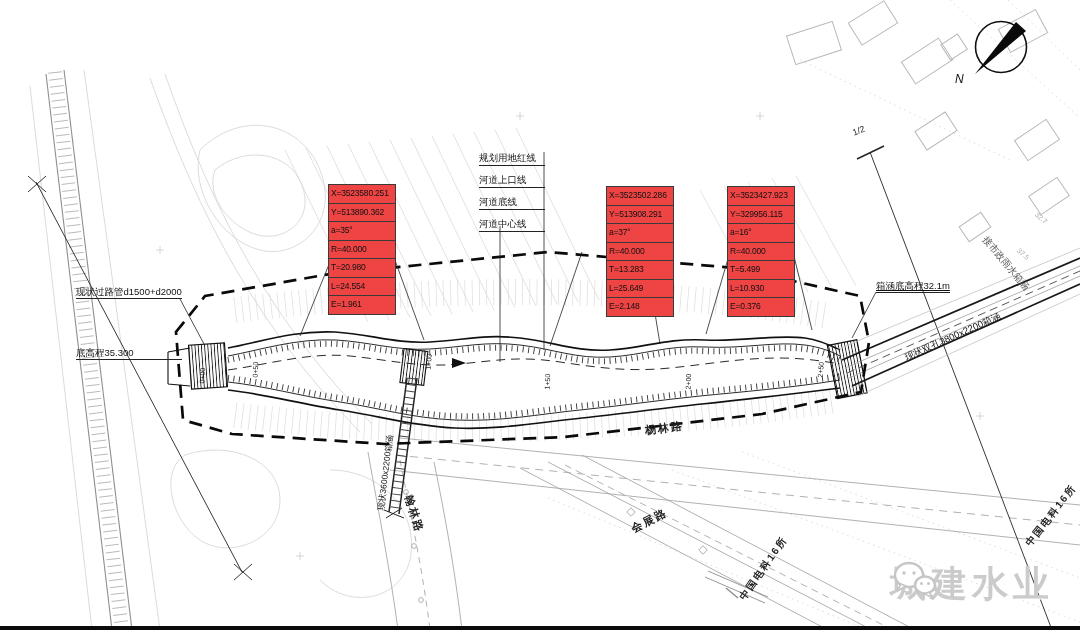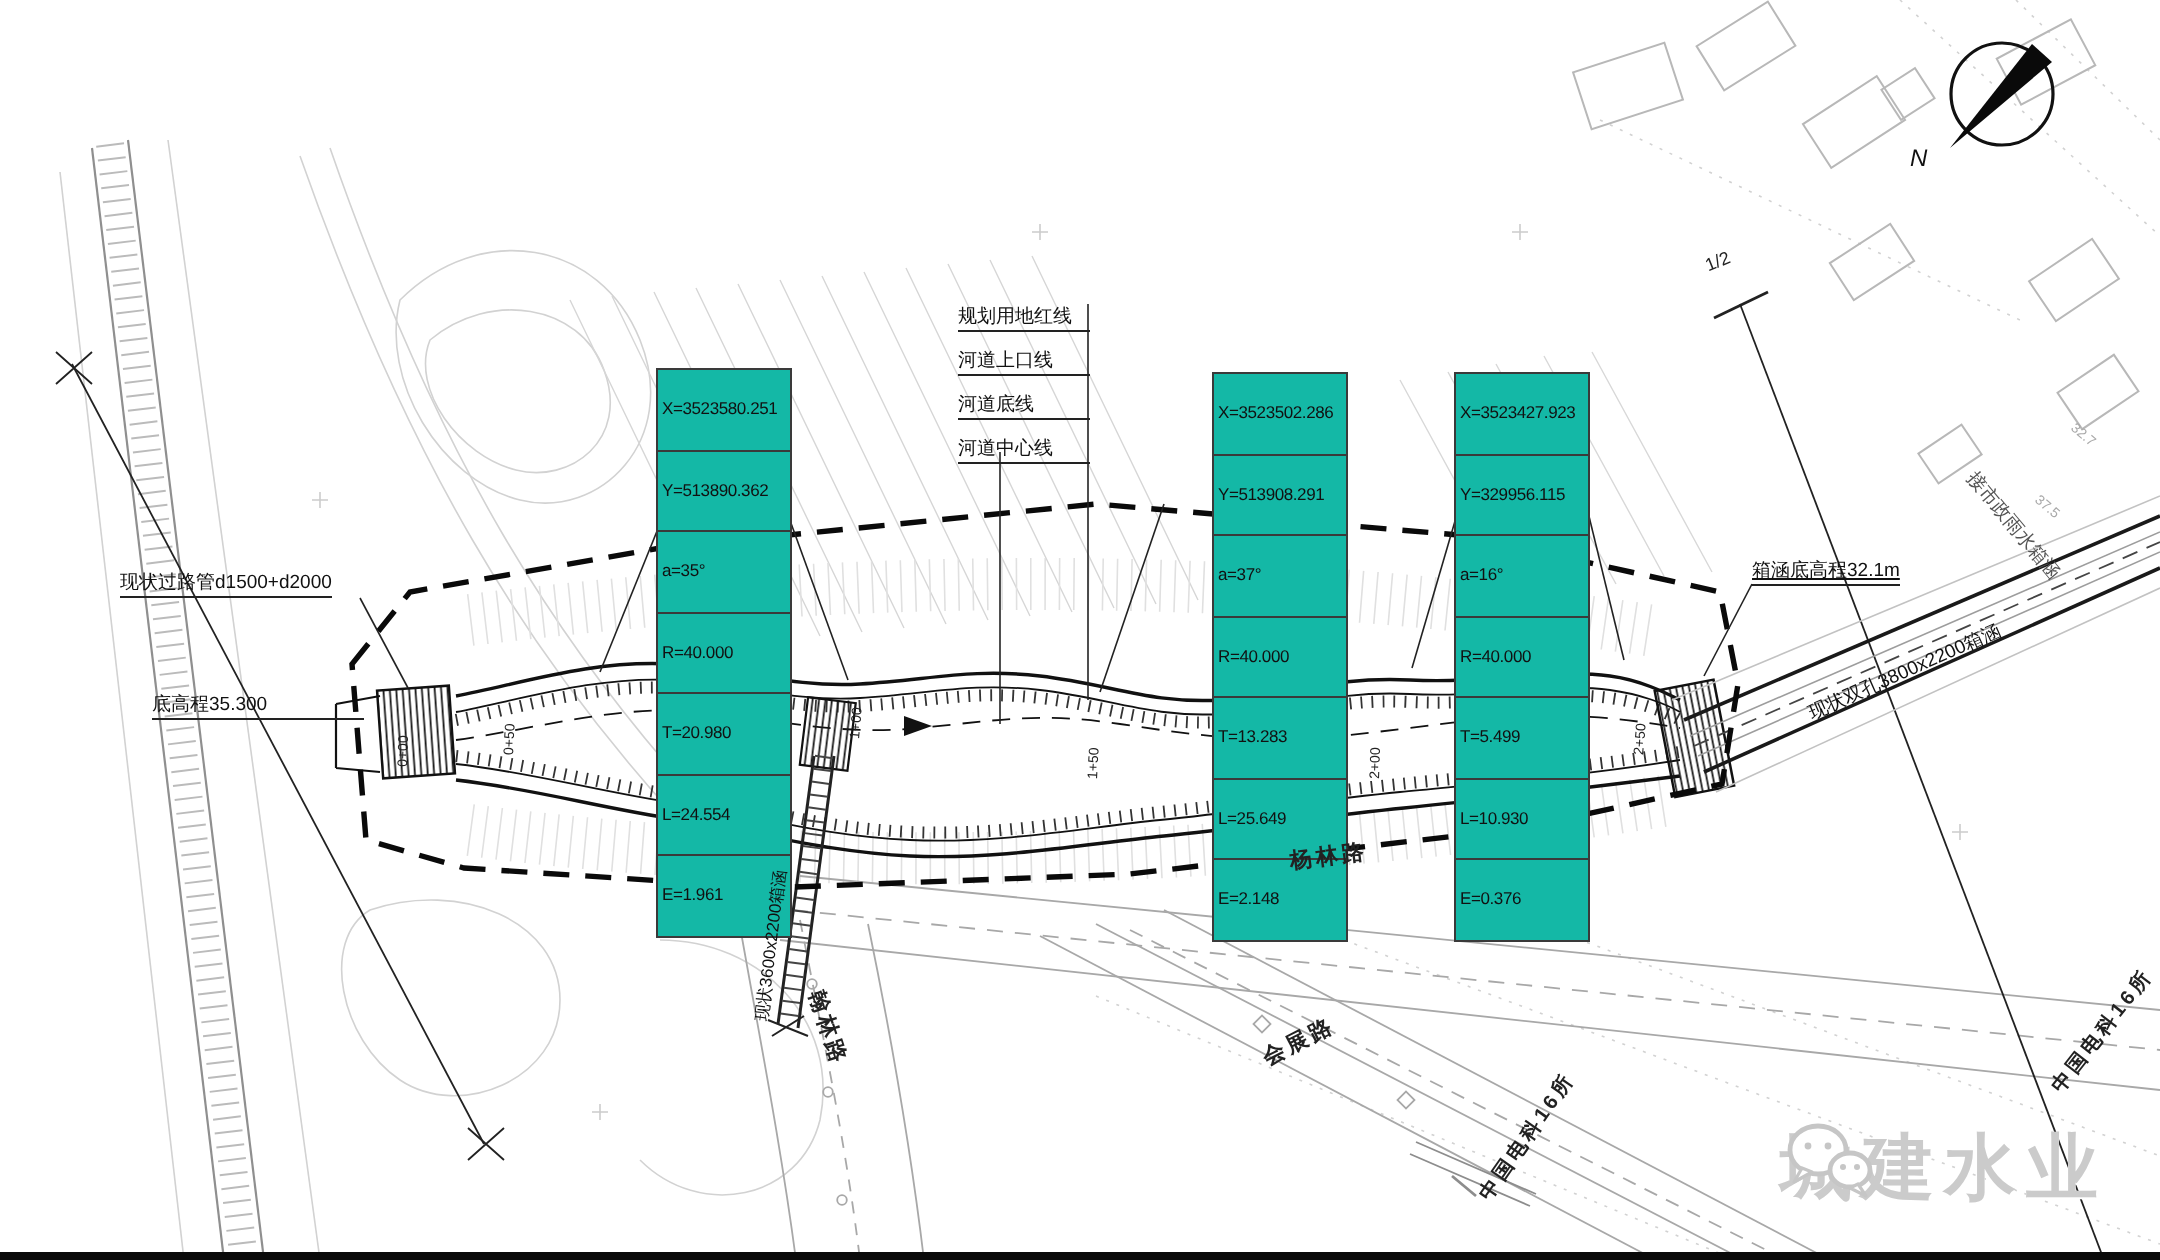--- a/index.html
+++ b/index.html
@@ -2,25 +2,25 @@
 <html><head>
 <meta charset="utf-8">
 <style>
   html,body{margin:0;padding:0;background:#f2f2f2;}
   #stage{position:relative;width:1080px;height:630px;background:#ffffff;overflow:hidden;
          font-family:"Liberation Sans",sans-serif;color:#111;}
   svg{position:absolute;left:0;top:0;}
   .abs{position:absolute;white-space:nowrap;}
   
   .ct{position:absolute;width:68px;}
-  .ct .r{border:1px solid #3a3a3a;margin-top:-1px;background:#14b8a6;
-         font-size:8.5px;line-height:9.5px;padding:15px 2px;letter-spacing:-0.2px;}
+  .ct .r{border:1px solid #3a3a3a;margin-top:-1px;background:#ef4444;
+         font-size:8.5px;line-height:9.5px;padding:4px 2px;letter-spacing:-0.2px;}
   
   .lg{position:absolute;left:479px;width:66px;font-size:9.5px;line-height:11px;
-      border-bottom:1px solid #222;padding-bottom:1px;background:transparent;}
+      border-bottom:1px solid #222;padding-bottom:1px;background:transparent;font-family:Liberation Serif, serif;}
   .note{font-size:9.5px;line-height:11px;}
   .u{border-bottom:1px solid #222;padding-bottom:1px;}
   .rot{transform-origin:left center;}
   .road{font-size:11px;font-weight:bold;color:#222;letter-spacing:2px;}
   .station{font-size:7px;color:#222;letter-spacing:0;}
   .spot{font-size:7px;color:#a9a9a9;}
   .north-n{font-size:12px;font-style:italic;color:#111;}
   .wm{display:flex;align-items:center;gap:10px;}
   .wm-text{font-size:36px;font-weight:bold;color:#cbcbcb;letter-spacing:5px;
            text-shadow:0 1px 0 #fff;}
@@ -224,21 +224,21 @@
   <div class="r">T=5.499</div>
   <div class="r">L=10.930</div>
   <div class="r">E=0.376</div>
 </div>
 
 <div class="lg" style="top:153px;">规划用地红线</div>
 <div class="lg" style="top:175px;">河道上口线</div>
 <div class="lg" style="top:197px;">河道底线</div>
 <div class="lg" style="top:219px;">河道中心线</div>
 
-<div class="abs note u" style="left:60px;top:286px;">现状过路管d1500+d2000</div>
+<div class="abs note u" style="left:76px;top:286px;">现状过路管d1500+d2000</div>
 <div class="abs note u" style="left:76px;top:300px;width:106px;margin-top:47px;">底高程35.300</div>
 
 <div class="abs note u" style="left:876px;top:280px;text-decoration:underline;">箱涵底高程32.1m</div>
 <div class="abs note rot" style="left:905px;top:352px;transform:rotate(-24deg);">现状双孔3800x2200箱涵</div>
 <div class="abs note rot" style="left:985px;top:232px;transform:rotate(50deg);color:#555;">接市政雨水箱涵</div>
 <div class="abs note rot" style="left:381px;top:505px;transform:rotate(-83deg);font-size:8.5px;">现状3600x2200箱涵</div>
 
 <div class="abs marker12 rot" style="left:853px;top:128px;transform:rotate(-22deg);">1/2</div>
 
 <div class="abs road rot" style="left:645px;top:423px;transform:rotate(-7deg);">杨林路</div>

